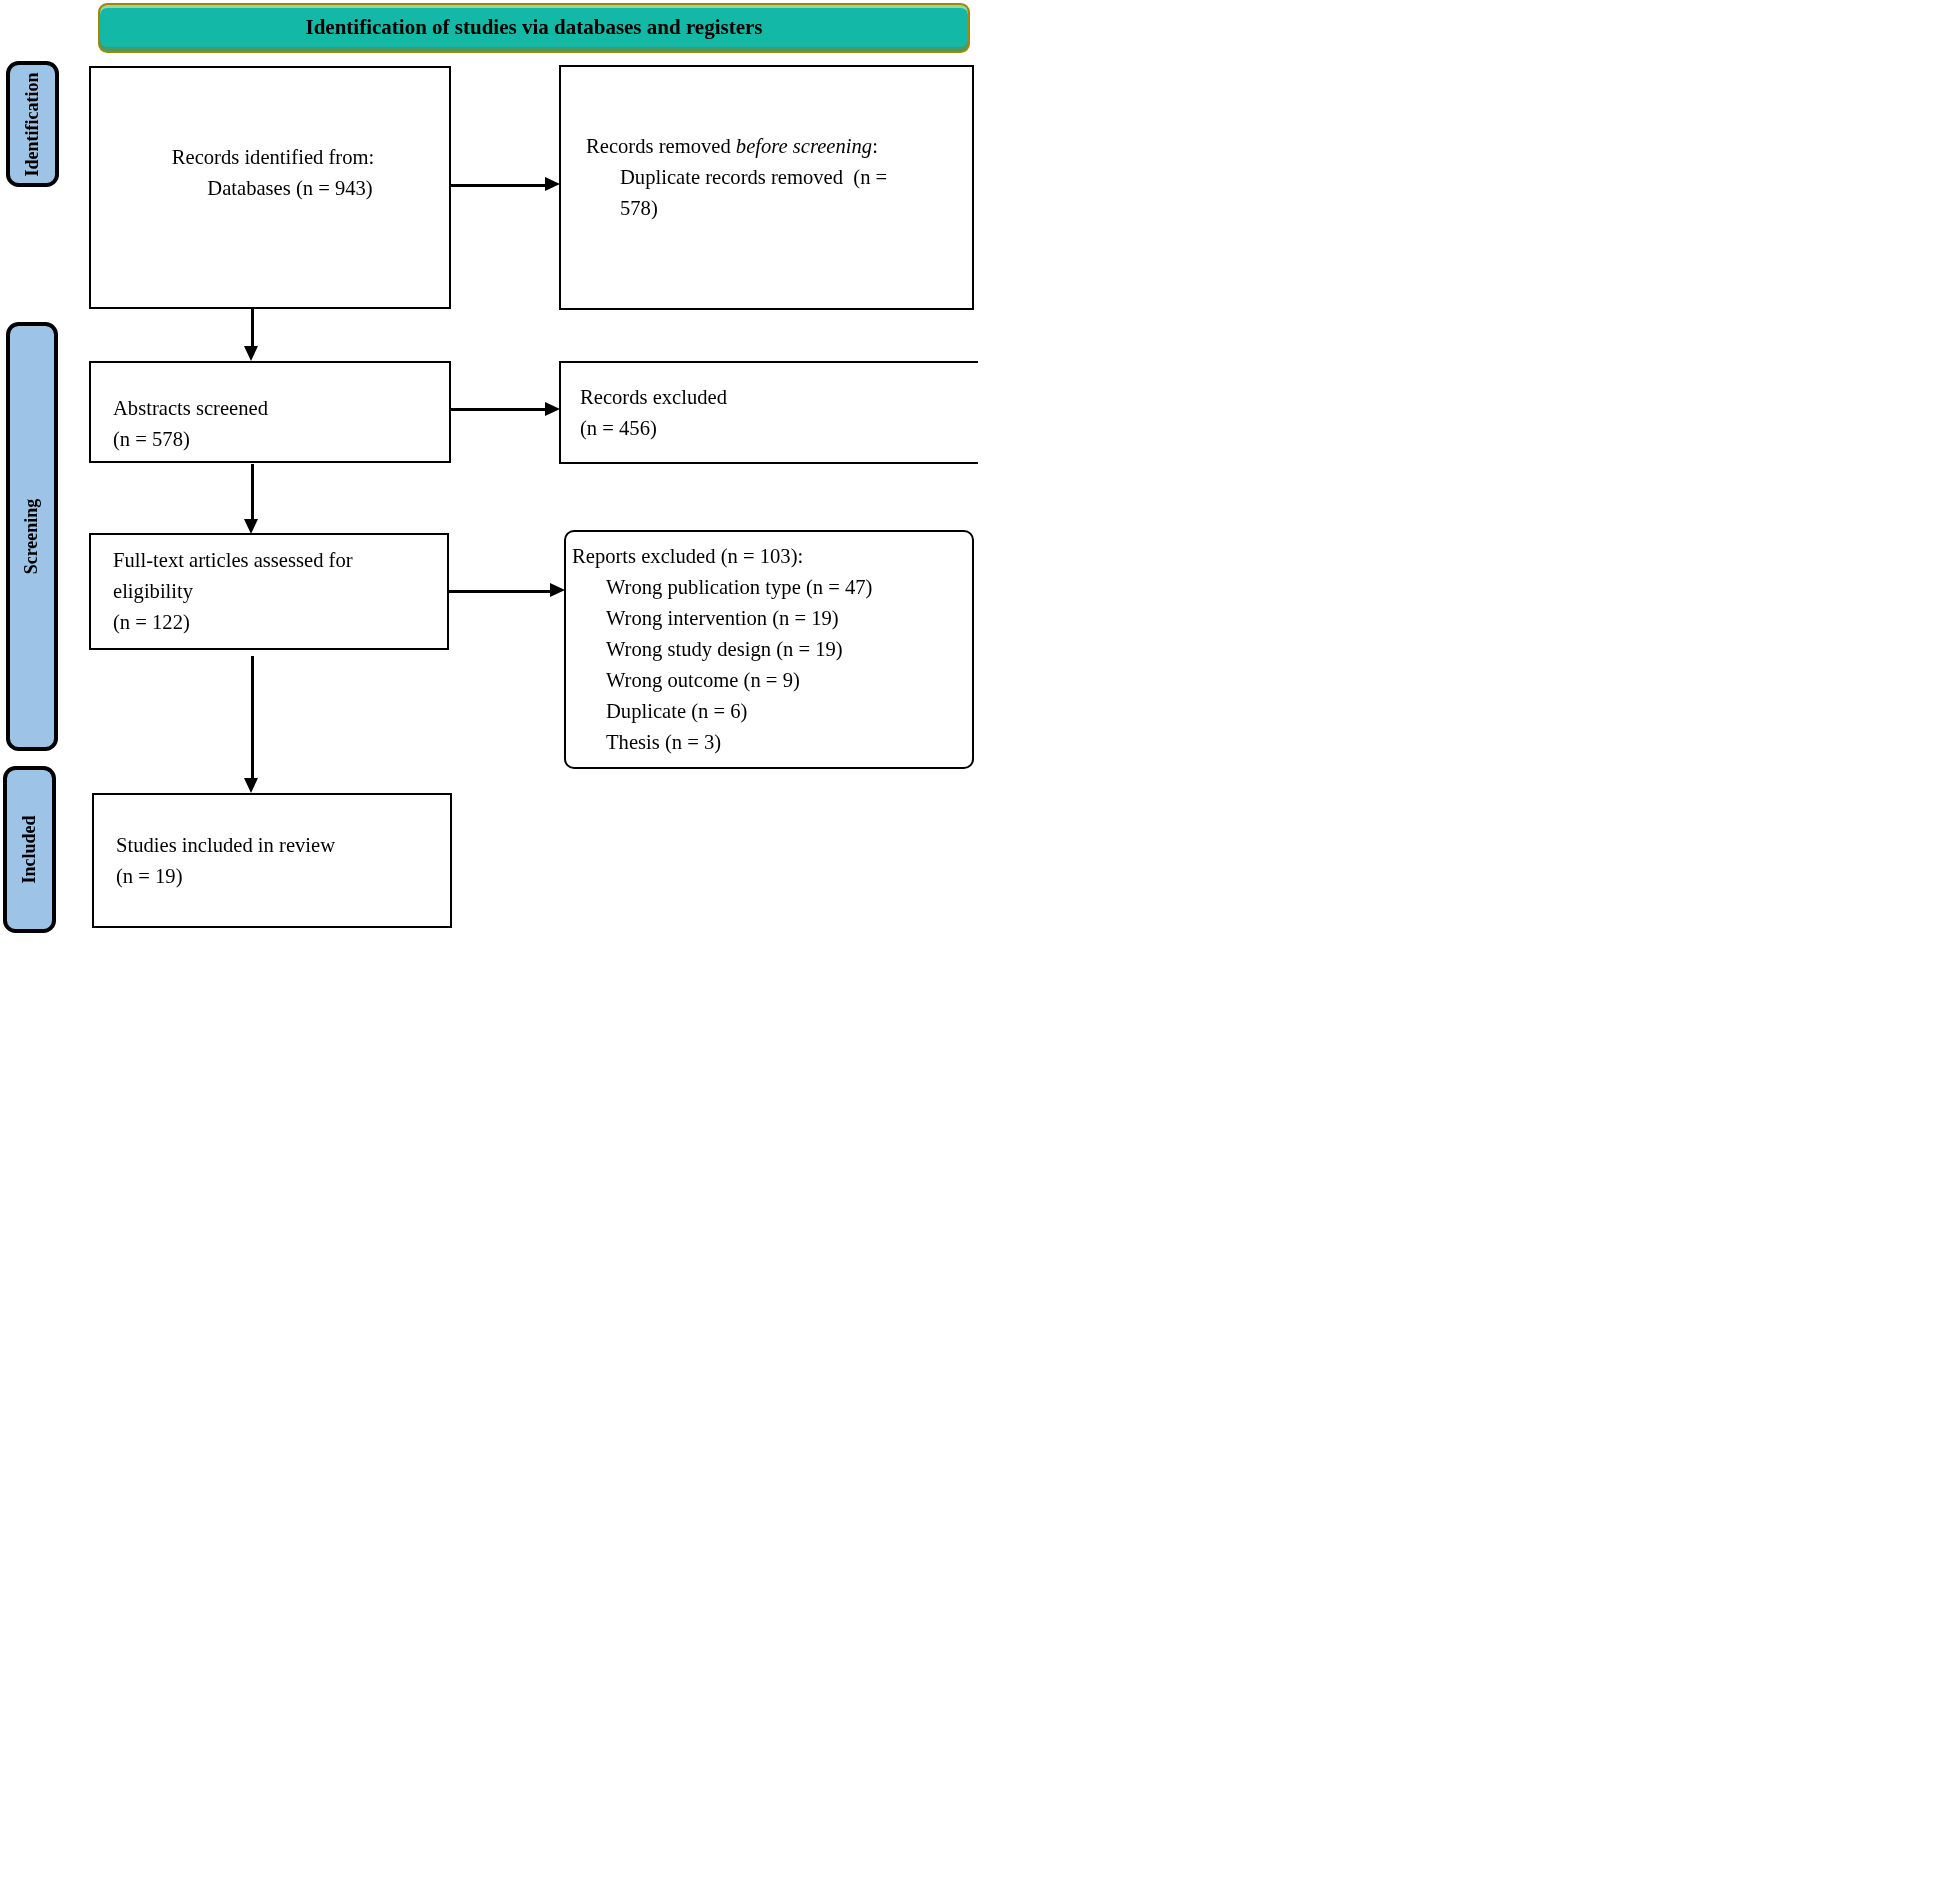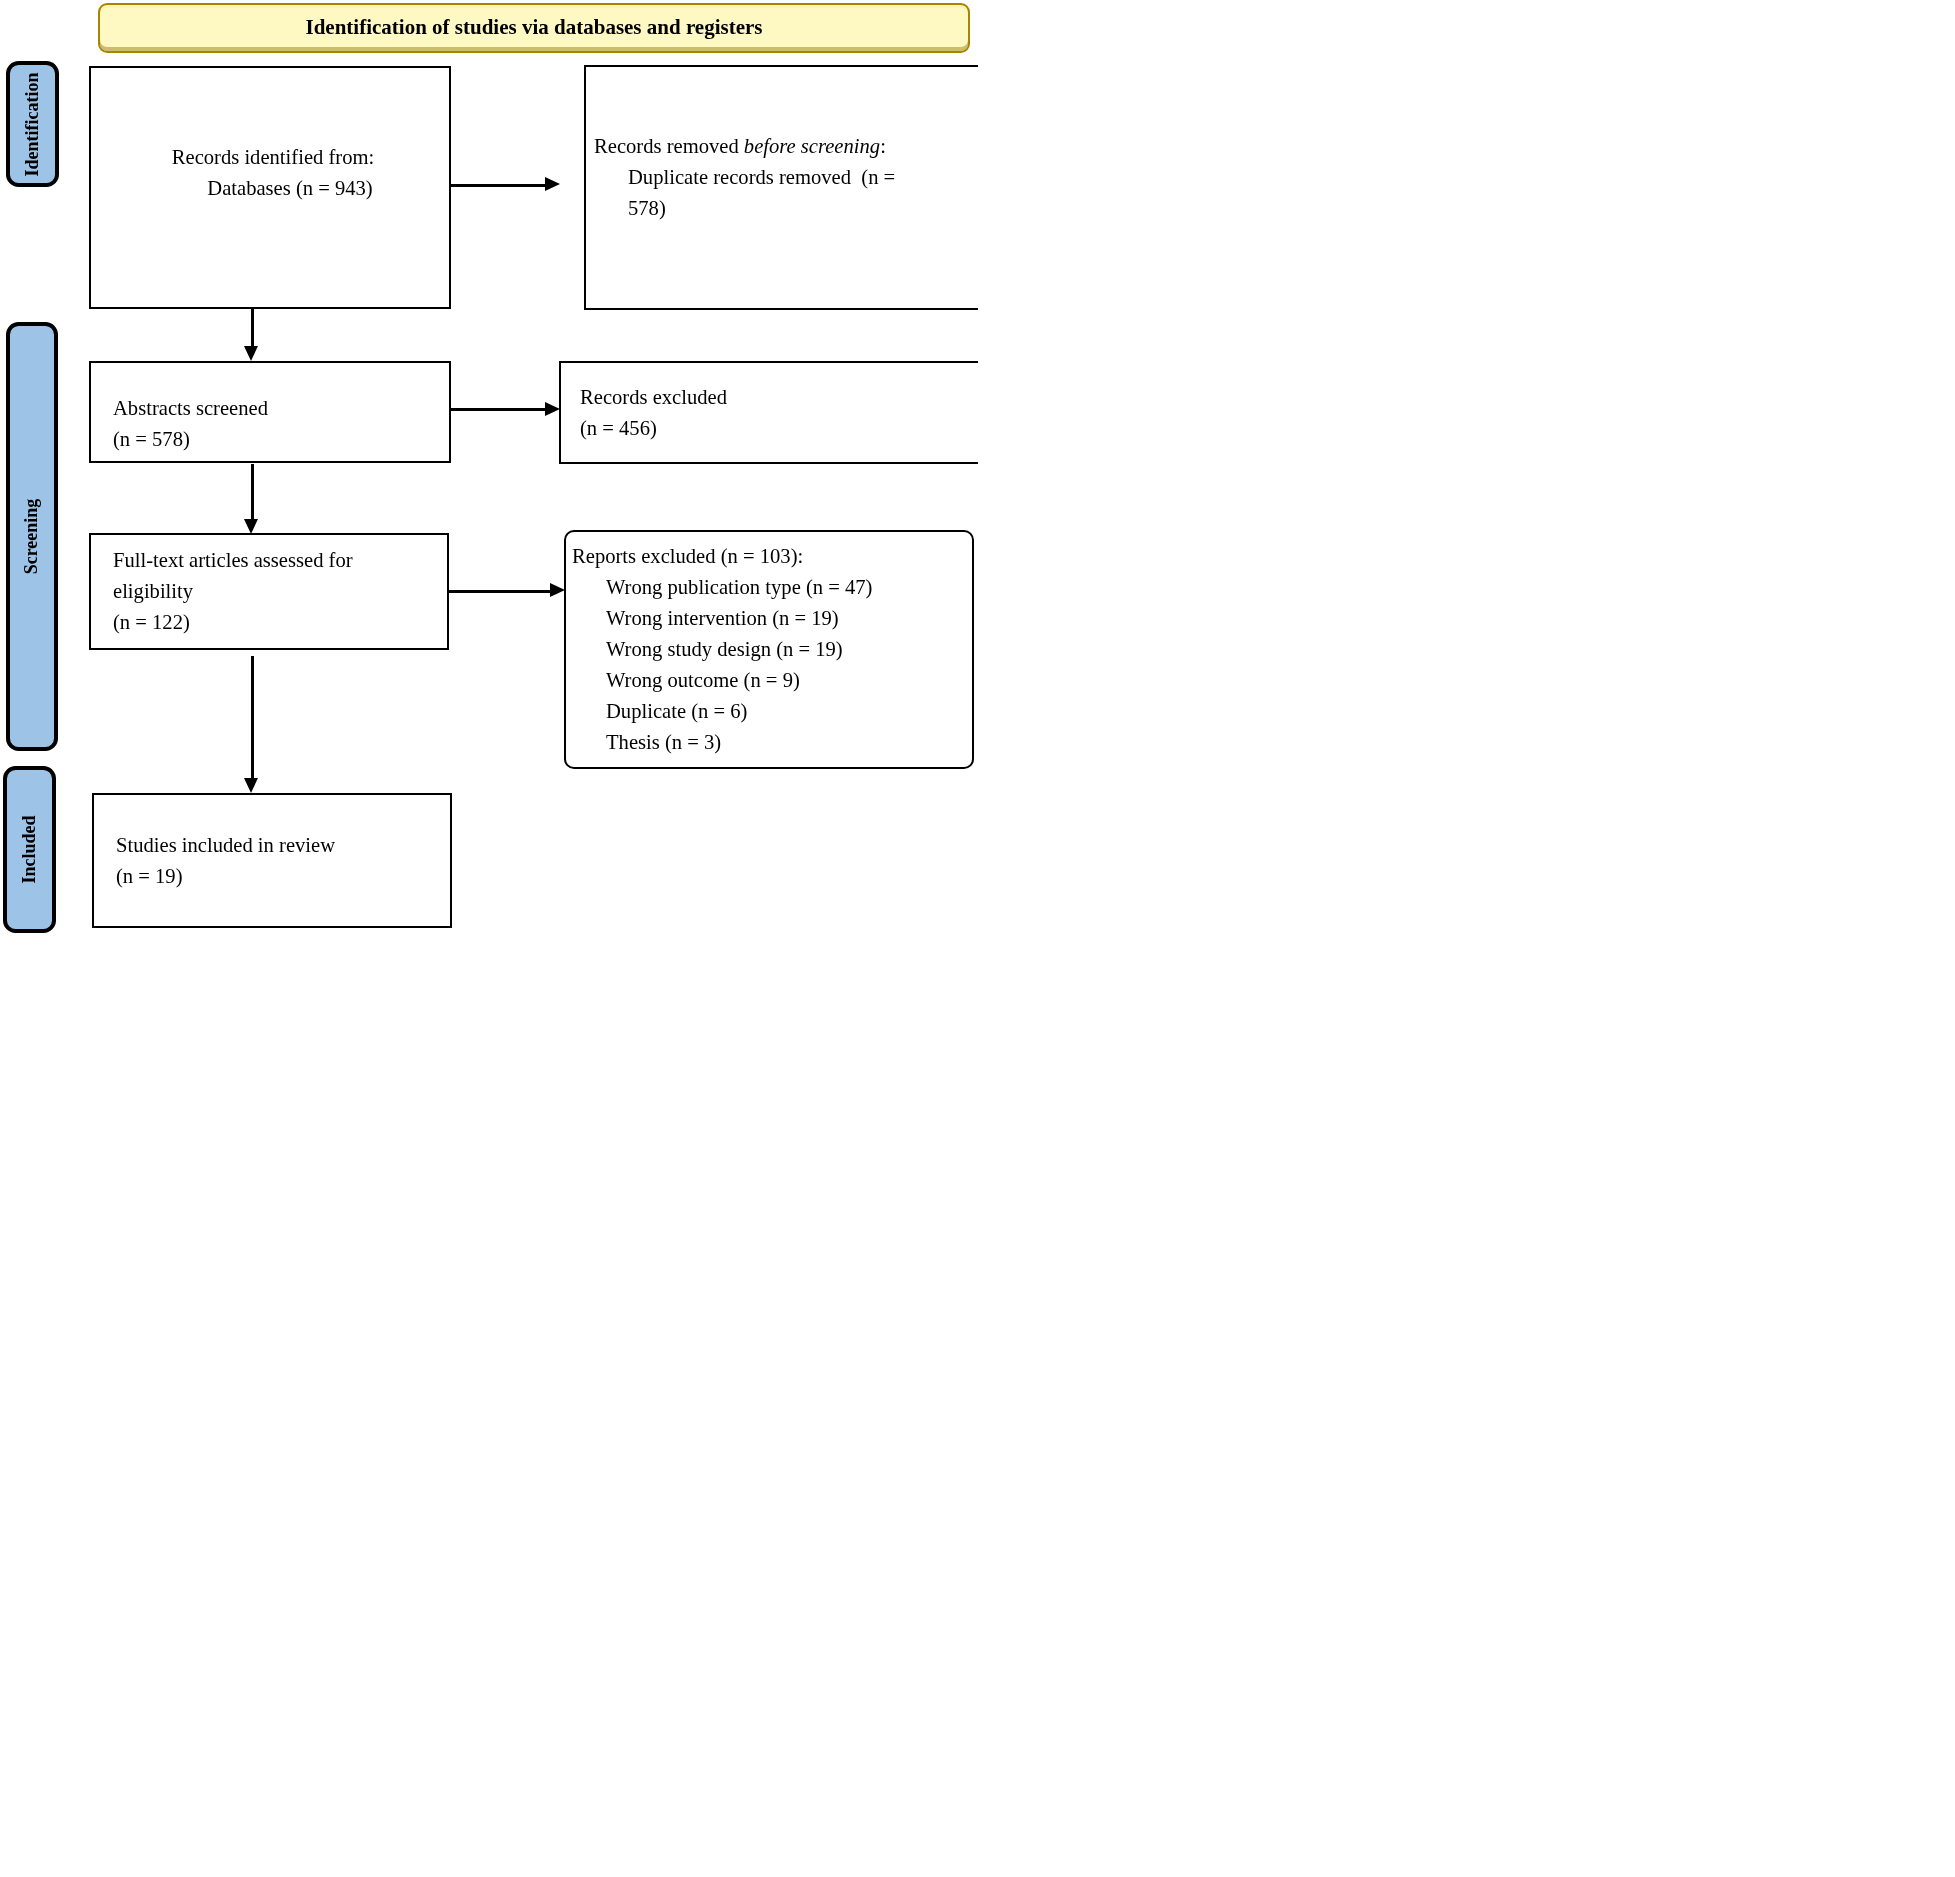--- a/index.html
+++ b/index.html
@@ -12,21 +12,21 @@
     font-family: "Liberation Serif", serif;
     color: #000;
     overflow: hidden;
   }
 
   
   .banner {
     position: absolute;
     left: 98px; top: 2.9px;
     width: 872px; height: 50px;
-    background: #fef9c3;
+    background: #14b8a6;
     border: 2.9px solid #A68600;
     border-radius: 9.2px;
     display: flex; align-items: center; justify-content: center;
     box-shadow: inset 0 -4px 0 rgba(146,112,0,.45), inset 0 2.9px 0 rgba(255,236,170,.55);
   }
   .banner span { font-weight: bold; font-size: 21px; white-space: pre; }
 
   
   .stage {
     position: absolute;
@@ -50,21 +50,21 @@
     position: absolute;
     background: #fff;
     border: 2.9px solid #000;
     display: flex; flex-direction: column; justify-content: center;
     padding: 5.7px 16px 5.7px 22px;
   }
   .tline { white-space: pre; font-size: 20.6px; line-height: 31px; }
   .indent { padding-left: 34px; }
 
   #box-records-identified { left: 89px; top: 66px; width: 362px; height: 243px; padding-bottom: 34px; text-align: center; }
-  #box-records-removed    { left: 559px; top: 65px; width: 415px; height: 245px; padding-left: 8px; padding-bottom: 26px; margin-left: 25px; }
+  #box-records-removed    { left: 559px; top: 65px; width: 415px; height: 245px; padding-left: 25px; padding-bottom: 26px; }
   #box-abstracts-screened { left: 89px; top: 361px; width: 362px; height: 102px; justify-content: flex-end; }
   #box-records-excluded   { left: 559px; top: 361px; width: 447px; height: 103px; padding-left: 19px; }
   #box-fulltext-assessed  { left: 89px; top: 533px; width: 360px; height: 117px; }
   #box-reports-excluded   { left: 564px; top: 530px; width: 410px; height: 239px; padding-left: 6px; border-radius: 10px; }
   #box-studies-included   { left: 92px; top: 793px; width: 360px; height: 135px; }
 
   
   .shaft { position: absolute; background: #000; }
   .head-right {
     position: absolute; width: 0; height: 0;

